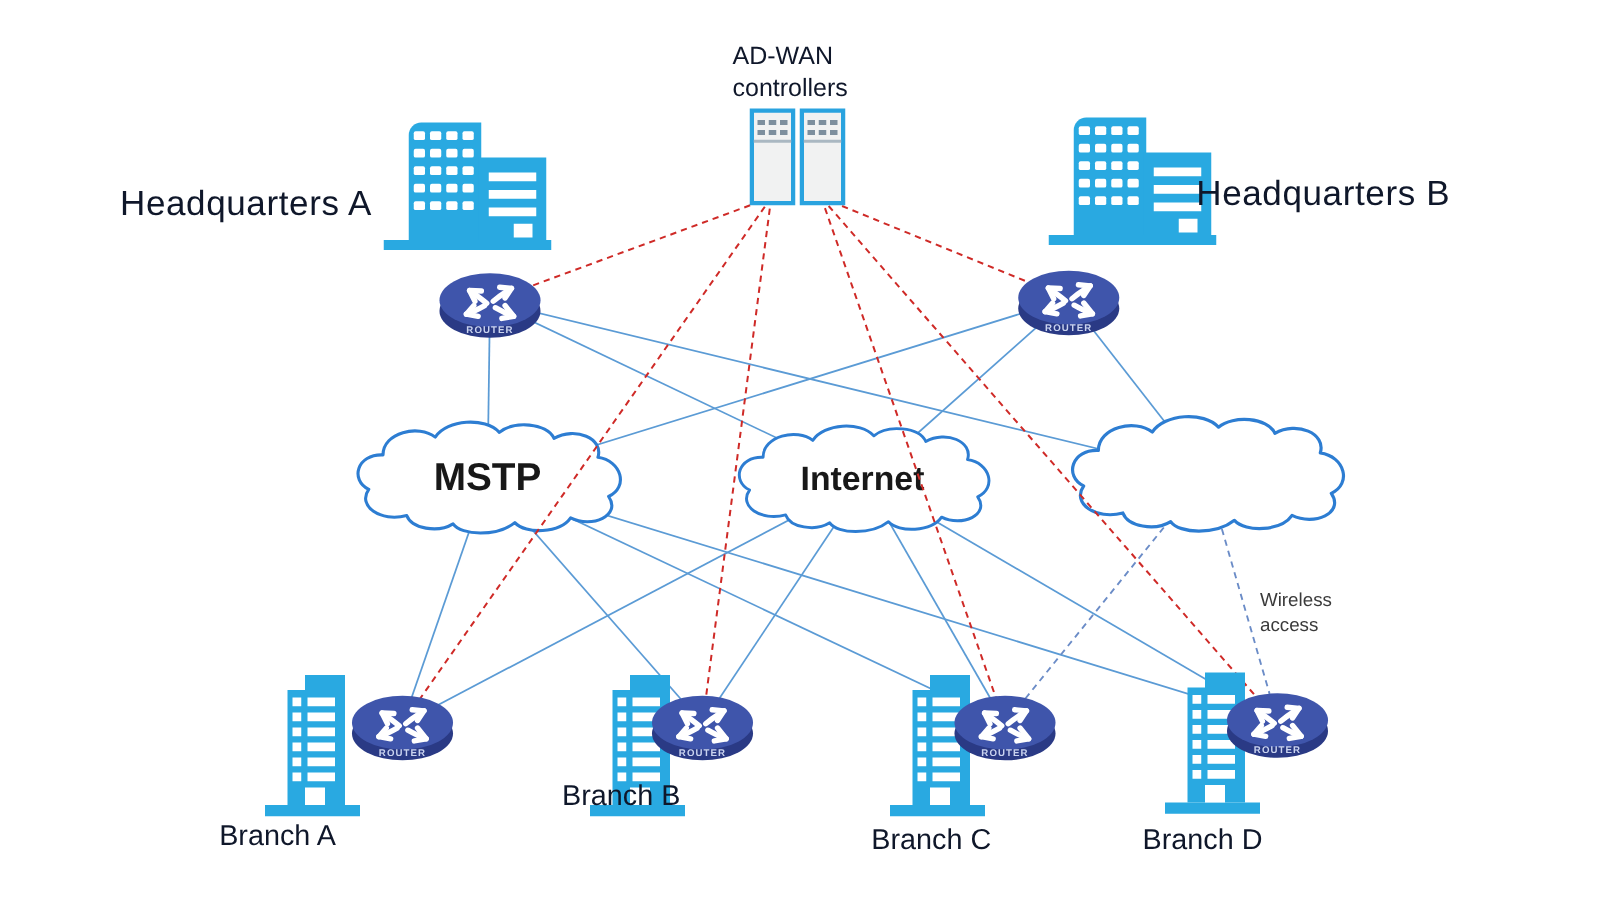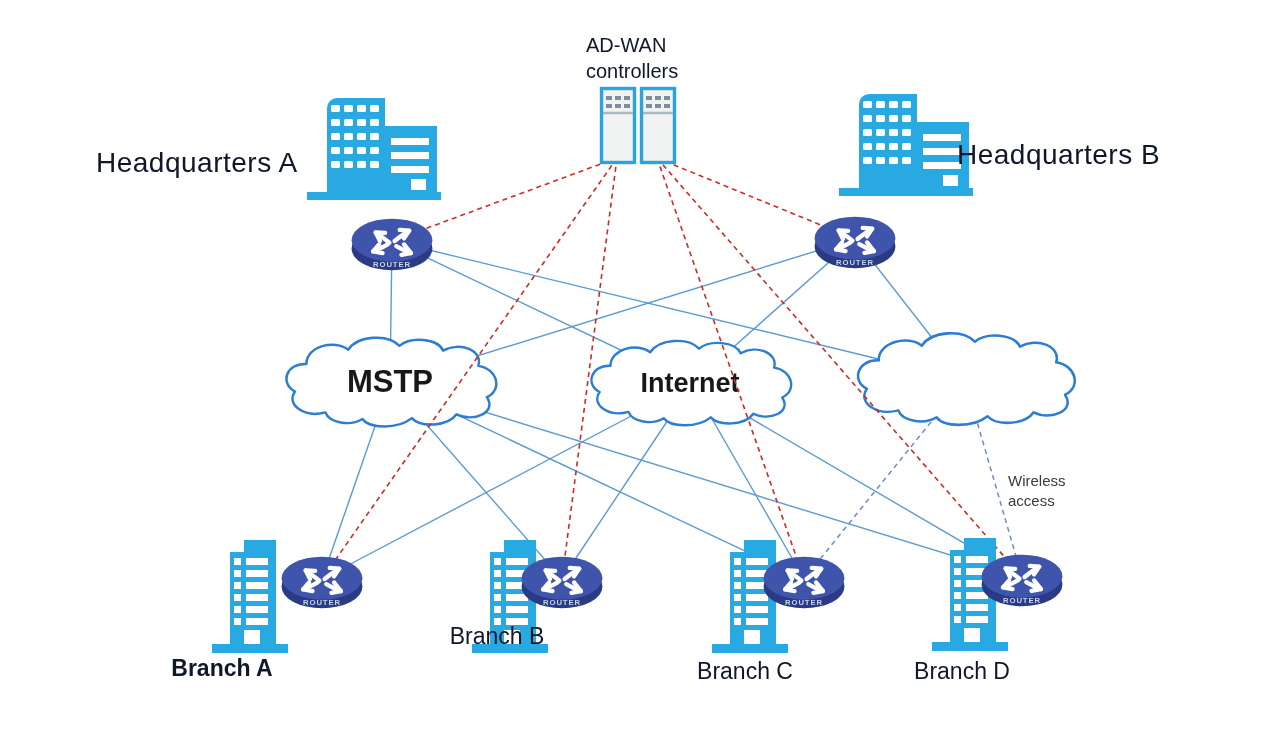--- a/index.html
+++ b/index.html
@@ -322,18 +322,18 @@
     </g>
     <text x="50" y="67" text-anchor="middle" font-size="9" font-weight="bold" letter-spacing="1" fill="#c9d3ef">ROUTER</text>
   </svg>
 
   <div id="controllers-label" class="abs txt preline" style="left:586px;top:32px;">AD-WAN
 controllers</div>
   <div class="abs txt hq-label" style="left:65px;top:147px;margin-left:31px;">Headquarters A</div>
   <div class="abs txt hq-label" style="left:957px;top:139px;">Headquarters B</div>
   <div id="wireless-label" class="abs txt preline" style="left:1008px;top:471px;">Wireless
 access</div>
-  <div class="abs txt branch-label" style="left:137px;top:655px;width:170px;font-weight:bold;">Branch A</div>
+  <div class="abs txt branch-label" style="left:137px;top:655px;width:170px;">Branch A</div>
   <div class="abs txt branch-label" style="left:412px;top:623px;width:170px;">Branch B</div>
   <div class="abs txt branch-label" style="left:660px;top:658px;width:170px;">Branch C</div>
   <div class="abs txt branch-label" style="left:877px;top:658px;width:170px;">Branch D</div>
 
 </div>
 
 </body></html>

